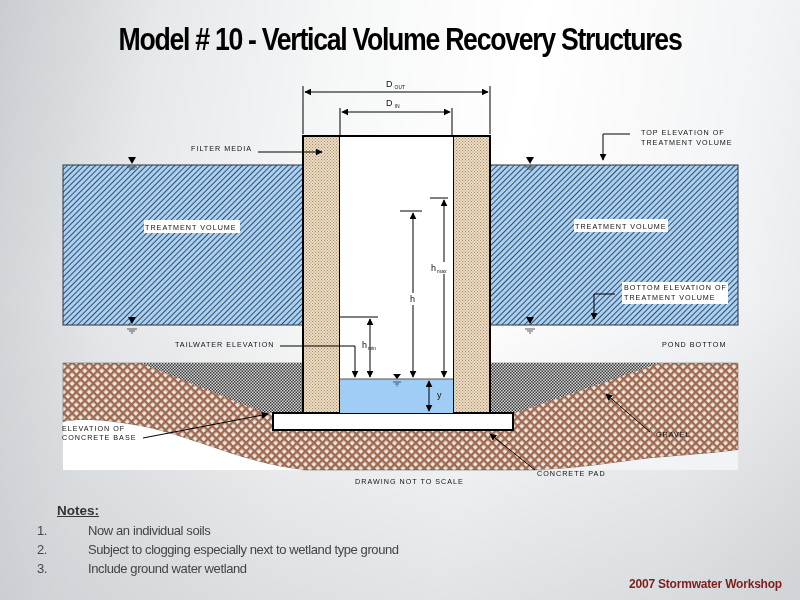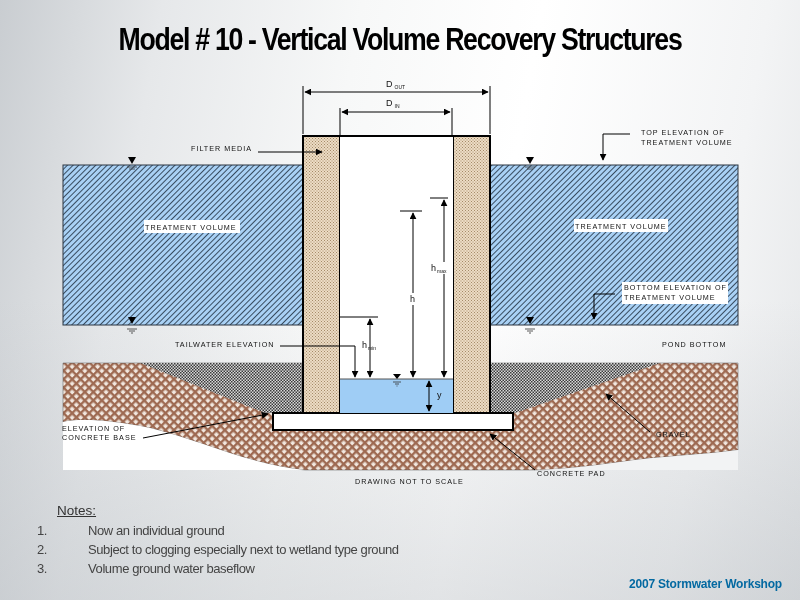--- a/index.html
+++ b/index.html
@@ -9,24 +9,24 @@
   .bgshade{position:absolute;left:0;top:300px;width:800px;height:300px;
     background:linear-gradient(180deg,rgba(255,255,255,0) 0%,rgba(170,176,182,0.35) 100%);}
   #title{position:absolute;left:0;top:22px;width:800px;text-align:center;
     font-family:"Liberation Sans",sans-serif;font-weight:bold;font-size:31px;
     letter-spacing:-1.5px;transform:scaleX(0.86);color:#000;}
   svg#diagram{position:absolute;left:0;top:0;}
   .lbl{font-family:"Liberation Sans",sans-serif;font-size:7.2px;letter-spacing:1px;fill:#111;}
   .sym{font-family:"Liberation Sans",sans-serif;font-size:9px;fill:#111;}
   .sub{font-family:"Liberation Sans",sans-serif;font-size:5px;fill:#111;}
   #notes{position:absolute;left:37px;top:503px;color:#444;font-size:13px;}
-  #notes .head{font-weight:normal;text-decoration:underline;font-size:13.5px;margin-bottom:3px;color:#333;padding-left:20px;}
+  #notes .head{font-weight:bold;text-decoration:underline;font-size:13.5px;margin-bottom:3px;color:#333;padding-left:20px;}
   #notes .row{display:flex;height:19px;align-items:center;letter-spacing:-0.4px;}
   #notes .num{width:51px;}
-  #footer{position:absolute;right:18px;top:577px;color:#0369a1;font-weight:bold;
+  #footer{position:absolute;right:18px;top:577px;color:#7f1d1d;font-weight:bold;
     font-size:12px;font-family:"Liberation Sans",sans-serif;letter-spacing:-0.2px;}
 </style>
 </head>
 <body>
 
 <div class="bgshade"></div>
 
 <div id="title">Model # 10 - Vertical Volume Recovery Structures</div>
 
 <svg id="diagram" width="800" height="600">
@@ -165,25 +165,25 @@
   <text class="lbl" x="537" y="476">CONCRETE PAD</text>
   <line x1="535" y1="470" x2="490" y2="434" stroke="#000" stroke-width="1" marker-end="url(#arr)"></line>
 
   <text class="lbl" x="355" y="484">DRAWING NOT TO SCALE</text>
 </svg>
 
 <div id="notes">
   <div class="head">Notes:</div>
   <div class="row">
     <span class="num">1.</span>
-    <span>Now an individual ground</span>
+    <span>Now an individual soils</span>
   </div>
   <div class="row">
     <span class="num">2.</span>
     <span>Subject to clogging especially next to wetland type ground</span>
   </div>
   <div class="row">
     <span class="num">3.</span>
-    <span>Volume ground water baseflow</span>
+    <span>Include ground water wetland</span>
   </div>
 </div>
 
 <div id="footer">2007 Stormwater Workshop</div>
 
 </body></html>

